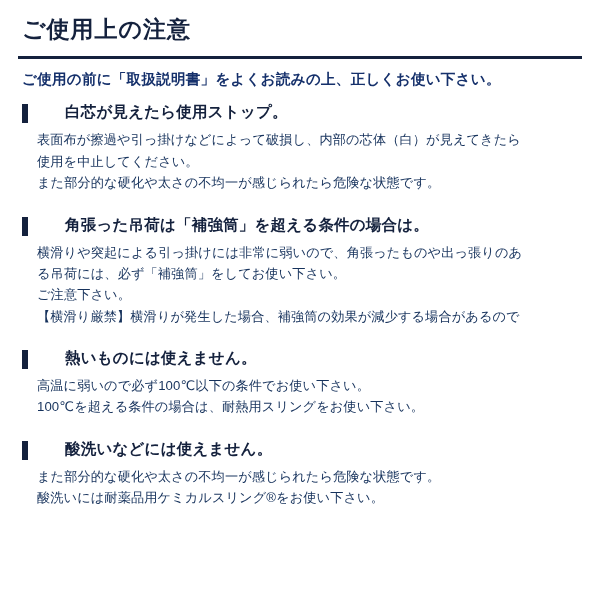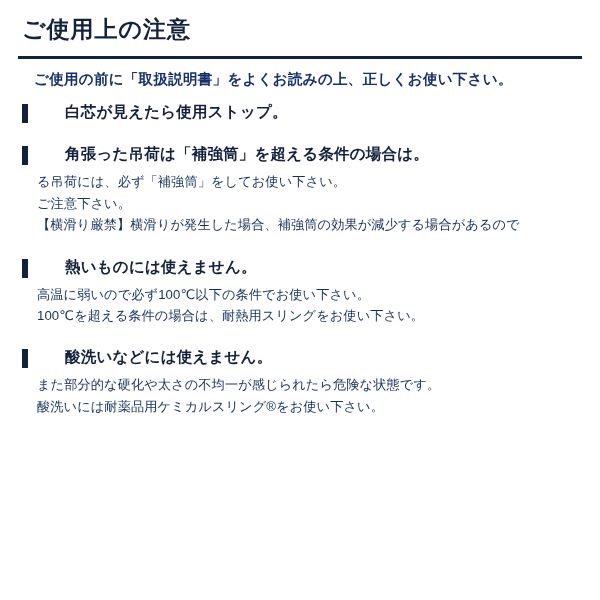--- a/index.html
+++ b/index.html
@@ -36,21 +36,21 @@
   }
   .title-rule {
     margin-top: 6px;
     height: 3px;
     background: #14213d;
     width: 100%;
   }
 
   
   .lead {
-    margin: 11px 0 14px 16px;
+    margin: 11px 0 14px 4px;
     font-size: 14.5px;
     font-weight: bold;
     color: #15306b;
     letter-spacing: 0.3px;
     line-height: 1.3;
   }
 
   
   .section {
     margin: 0 0 7px 0;
@@ -99,30 +99,36 @@
   </div>
   <div class="title-rule"></div>
 
   <div class="lead">ご使用の前に「取扱説明書」をよくお読みの上、正しくお使い下さい。</div>
 
   <div class="section">
     <div class="sec-head">
       <div class="sec-bar"></div>
       <div class="sec-title">白芯が見えたら使用ストップ。</div>
     </div>
+    <div class="sec-body">
+      <p>表面布が擦過や引っ掛けなどによって破損し、内部の芯体（白）が見えてきたら</p>
+      <p>使用を中止してください。</p>
+      <p>また部分的な硬化や太さの不均一が感じられたら危険な状態です。</p>
+    </div>
   </div>
 
   <div class="spacer-2"></div>
 
   <div class="section">
     <div class="sec-head">
       <div class="sec-bar"></div>
       <div class="sec-title">角張った吊荷は「補強筒」を超える条件の場合は。</div>
     </div>
     <div class="sec-body">
+      <p>横滑りや突起による引っ掛けには非常に弱いので、角張ったものや出っ張りのあ</p>
       <p>る吊荷には、必ず「補強筒」をしてお使い下さい。</p>
       <p>ご注意下さい。</p>
       <p>【横滑り厳禁】横滑りが発生した場合、補強筒の効果が減少する場合があるので</p>
     </div>
   </div>
 
   <div class="spacer-2"></div>
 
   <div class="section">
     <div class="sec-head">

